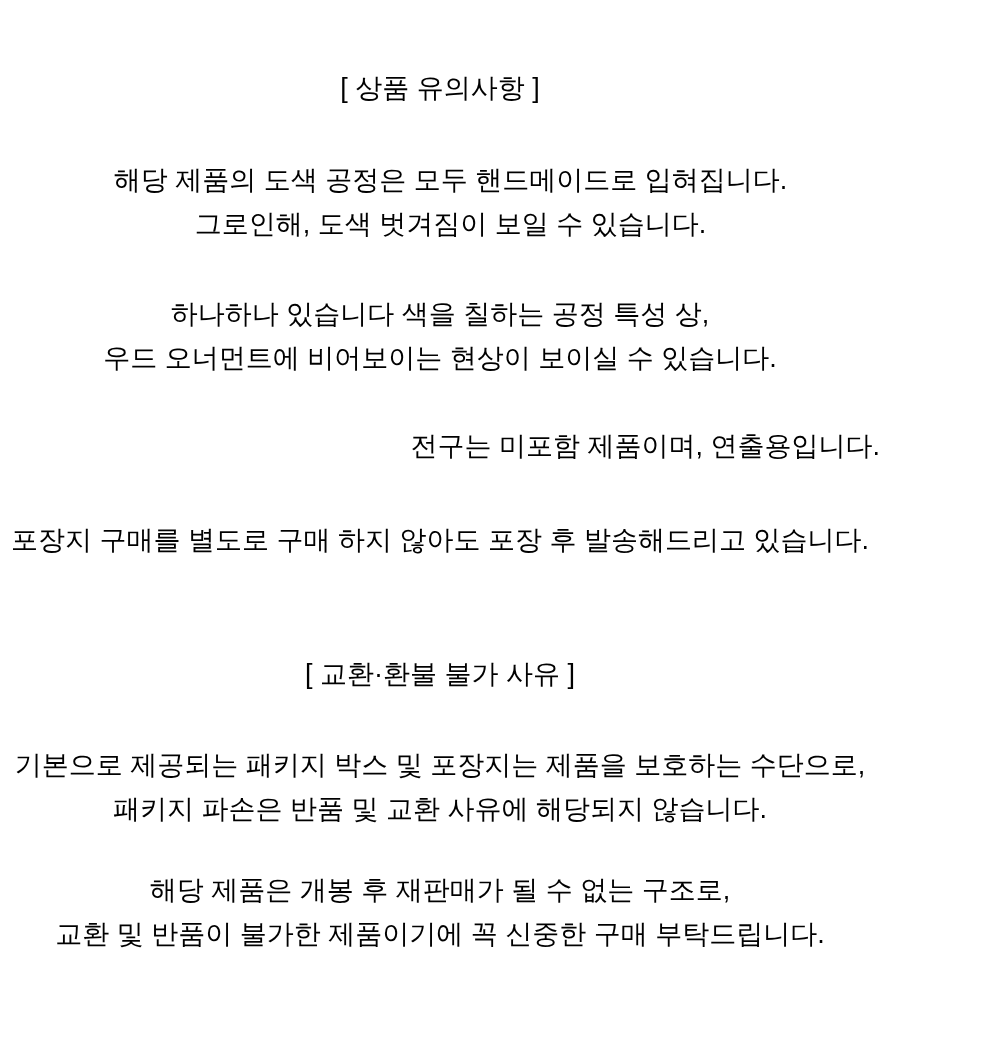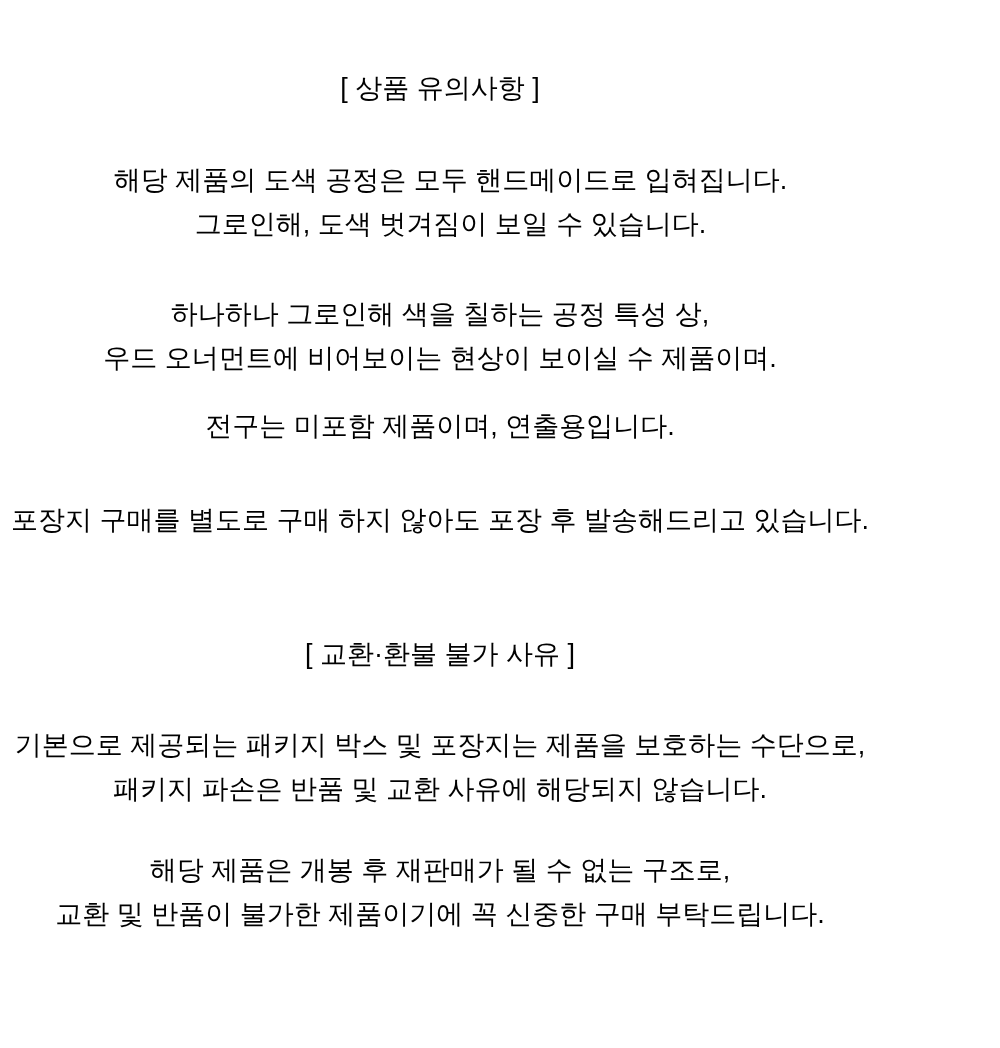--- a/index.html
+++ b/index.html
@@ -31,43 +31,43 @@
     font-size: 27px;
     font-weight: 400;
   }
   .para {
     margin: 0;
   }
   .line {
     display: block;
   }
   
-  .m44 { margin-top: 24px; }
+  .m44 { margin-top: 44px; text-align: right; }
   .m45 { margin-top: 37px; }
   .m46 { margin-top: 46px; }
   .m47 { margin-top: 47px; }
   .m48 { margin-top: 48px; margin-left: 21px; }
   .m50 { margin-top: 50px; }
   .m90 { margin-top: 90px; text-align: center; }
 </style>
 </head>
 <body>
 
 <main class="doc">
 
   <h1 class="section-title">[ 상품 유의사항 ]</h1>
 
   <p class="para m48">
     <span class="line">해당 제품의 도색 공정은 모두 핸드메이드로 입혀집니다.</span>
     <span class="line">그로인해, 도색 벗겨짐이 보일 수 있습니다.</span>
   </p>
 
   <p class="para m46">
-    <span class="line">하나하나 그로인해 색을 칠하는 공정 특성 상,</span>
-    <span class="line">우드 오너먼트에 비어보이는 현상이 보이실 수 제품이며.</span>
+    <span class="line">하나하나 있습니다 색을 칠하는 공정 특성 상,</span>
+    <span class="line">우드 오너먼트에 비어보이는 현상이 보이실 수 있습니다.</span>
   </p>
 
   <p class="para m44">
     <span class="line">전구는 미포함 제품이며, 연출용입니다.</span>
   </p>
 
   <p class="para m50">
     <span class="line">포장지 구매를 별도로 구매 하지 않아도 포장 후 발송해드리고 있습니다.</span>
   </p>
 

